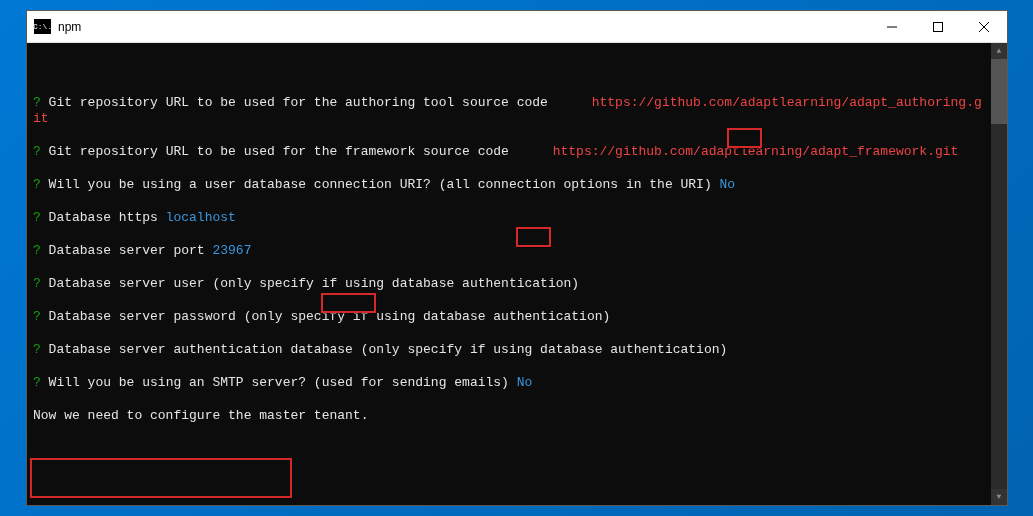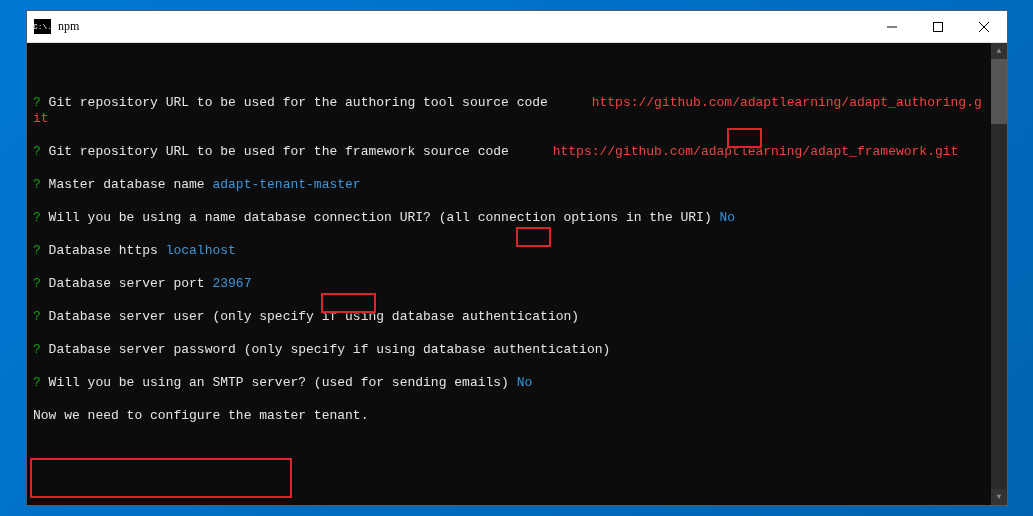--- a/index.html
+++ b/index.html
@@ -45,21 +45,21 @@
       height: 15px;
       background: #000;
       color: #ccc;
       font-size: 8px;
       display: flex;
       align-items: center;
       justify-content: center;
       font-weight: bold;
     }
     .title-text {
-      font-family: Liberation Serif, serif;
+      font-family: Liberation Sans, sans-serif;
       font-size: 12px;
       color: #000;
     }
     .window-controls {
       display: flex;
     }
     .win-btn {
       width: 46px;
       height: 31px;
       display: flex;
@@ -152,26 +152,26 @@
             <line x1="10" y1="0" x2="0" y2="10" stroke="#000" stroke-width="1"></line>
           </svg>
       </div>
     </div>
   </div>
 
   <div class="terminal">
     <div class="term-content">
 <span class="line"><span class="q">? </span><span class="plain">Git repository URL to be used for the authoring tool source code </span><span class="url">https://github.com/adaptlearning/adapt_authoring.git</span></span>
 <span class="line"><span class="q">? </span><span class="plain">Git repository URL to be used for the framework source code </span><span class="url">https://github.com/adaptlearning/adapt_framework.git</span></span>
-<span class="line"><span class="q">? </span><span class="plain">Master database name </span><span class="answer">adapt-tenant-master</span></span>
-<span class="line"><span class="q">? </span><span class="plain">Will you be using a name database connection URI? (all connection options in the URI) </span><span class="answer">No</span></span>
+<span class="line"><span class="q">? </span><span class="plain">Will you be using a user database connection URI? (all connection options in the URI) </span><span class="answer">No</span></span>
 <span class="line"><span class="q">? </span><span class="plain">Database https </span><span class="answer">localhost</span></span>
 <span class="line"><span class="q">? </span><span class="plain">Database server port </span><span class="answer">23967</span></span>
 <span class="line"><span class="q">? </span><span class="plain">Database server user (only specify if using database authentication)</span></span>
 <span class="line"><span class="q">? </span><span class="plain">Database server password (only specify if using database authentication)</span></span>
+<span class="line"><span class="q">? </span><span class="plain">Database server authentication database (only specify if using database authentication)</span></span>
 <span class="line"><span class="q">? </span><span class="plain">Will you be using an SMTP server? (used for sending emails) </span><span class="answer">No</span></span>
 <span class="line plain">Now we need to configure the master tenant.</span>
 
 
 
 
 
 
 
 

